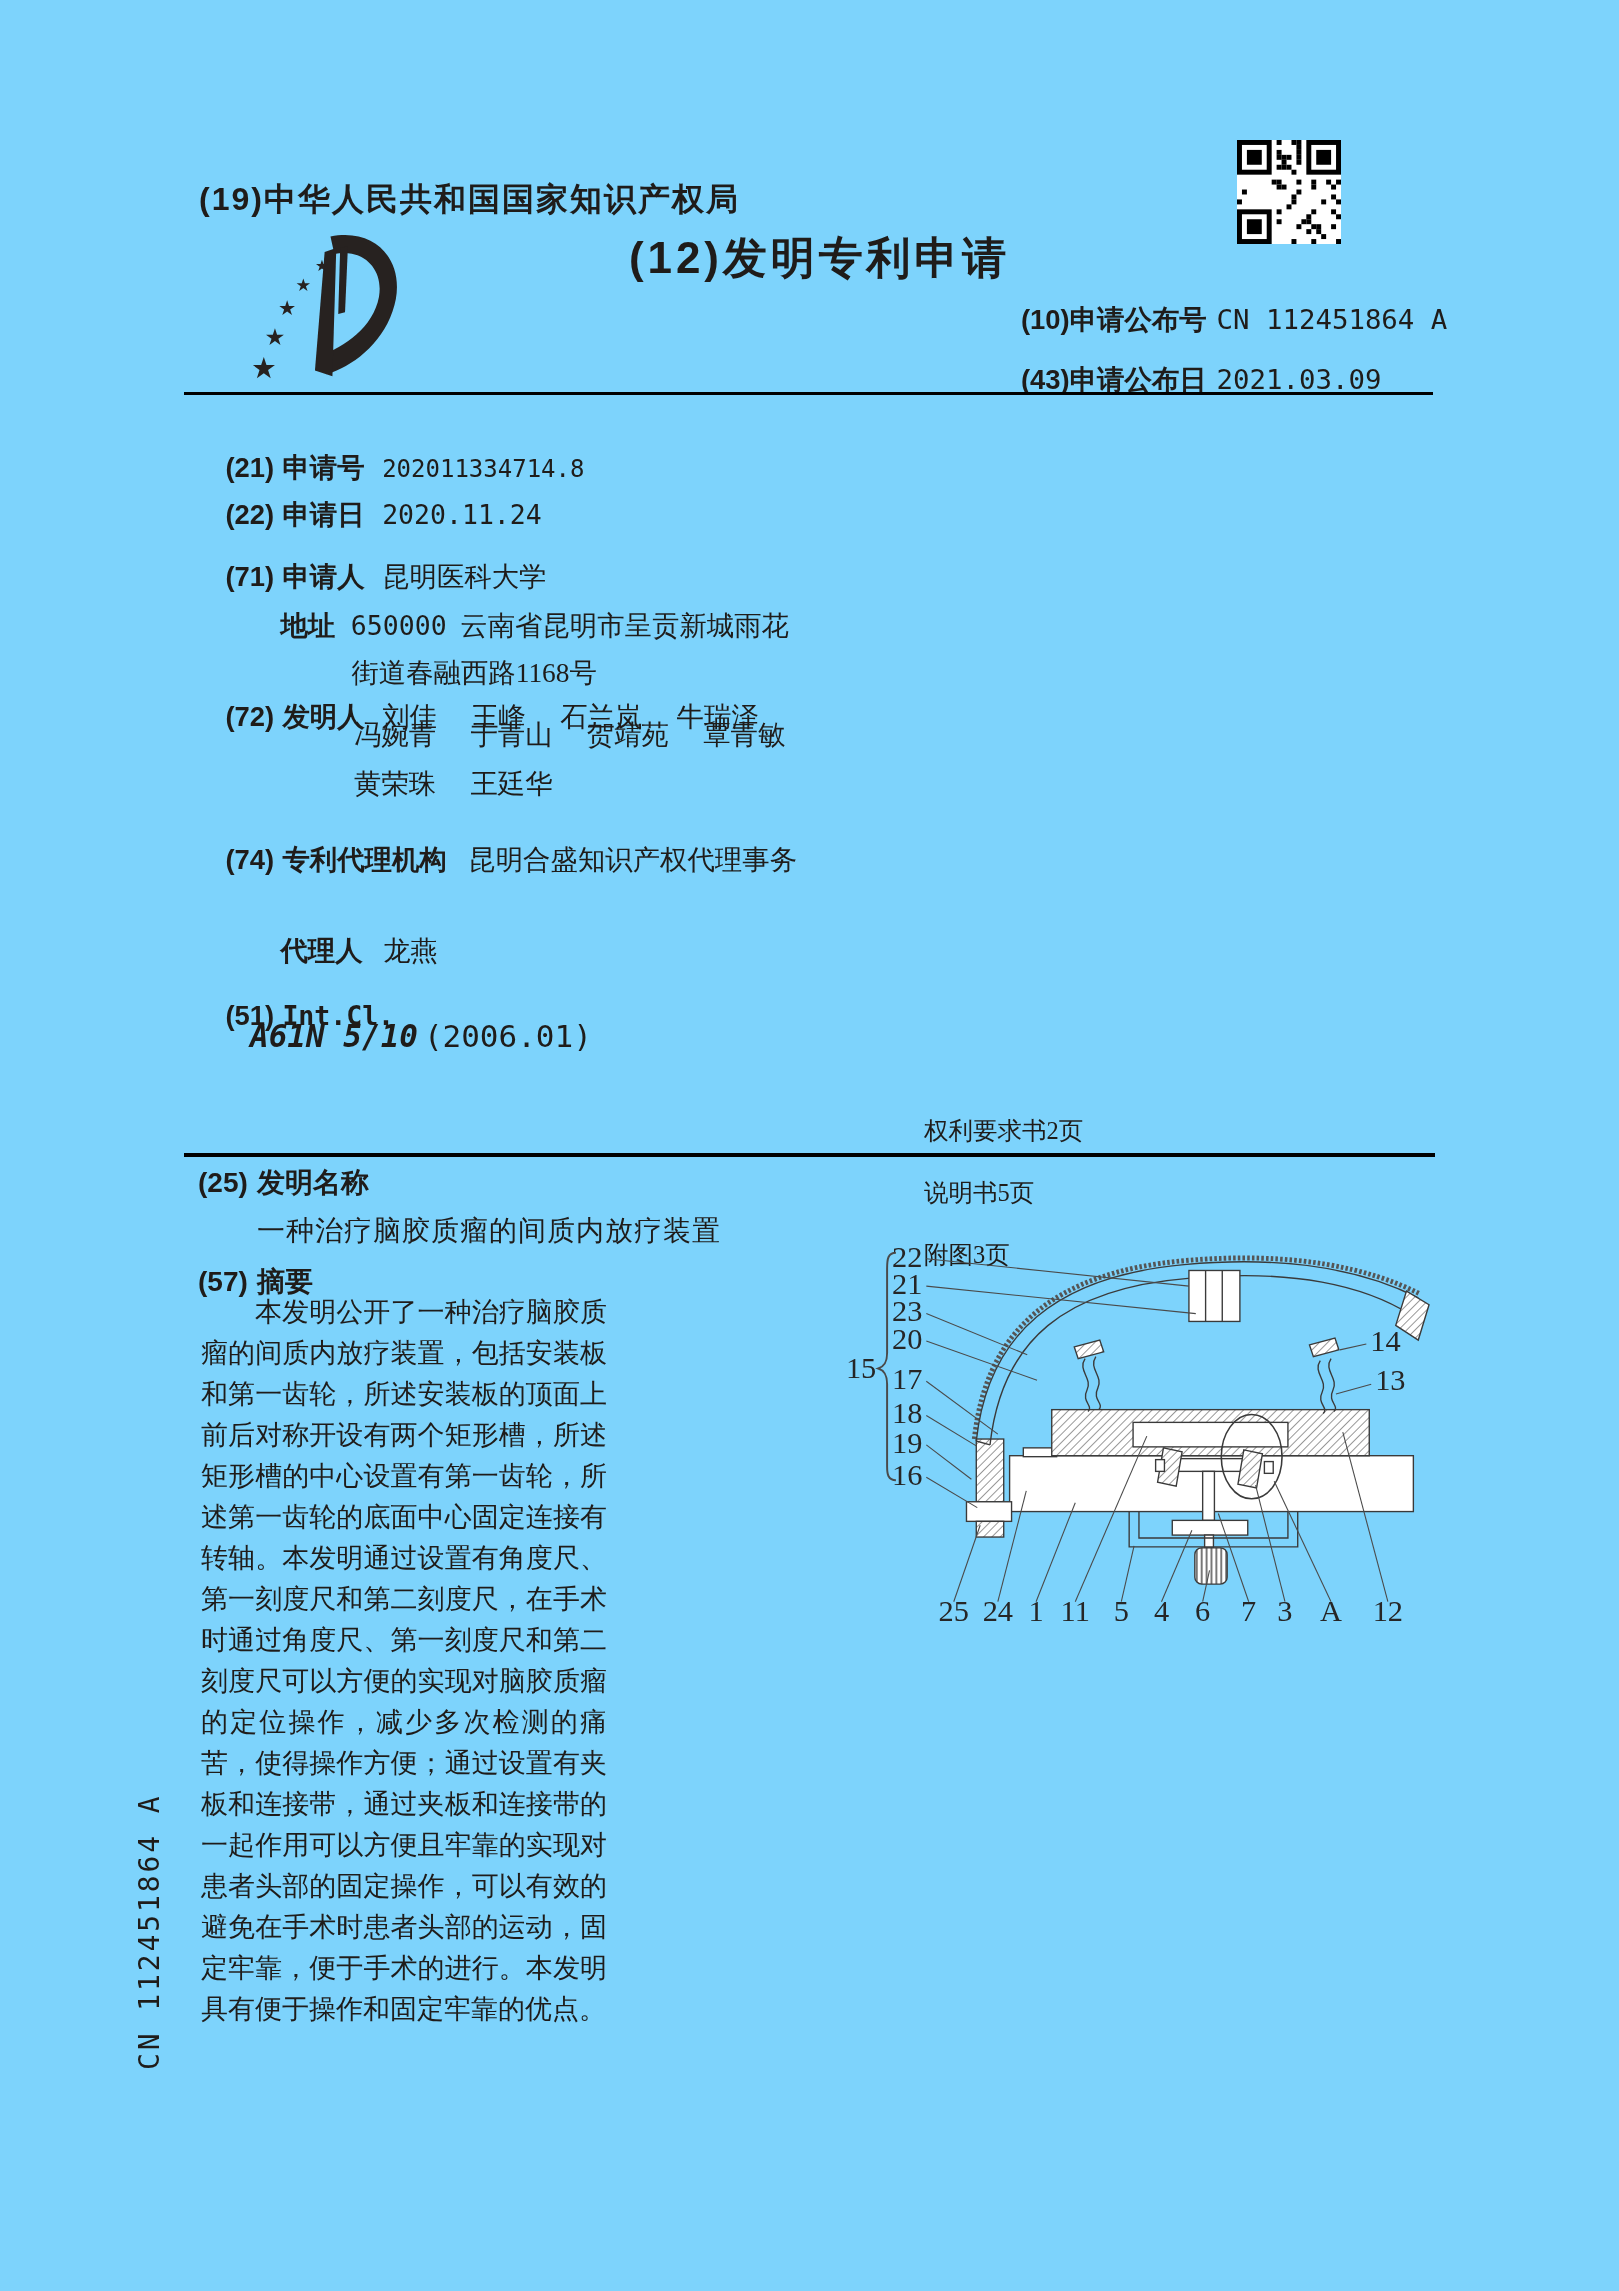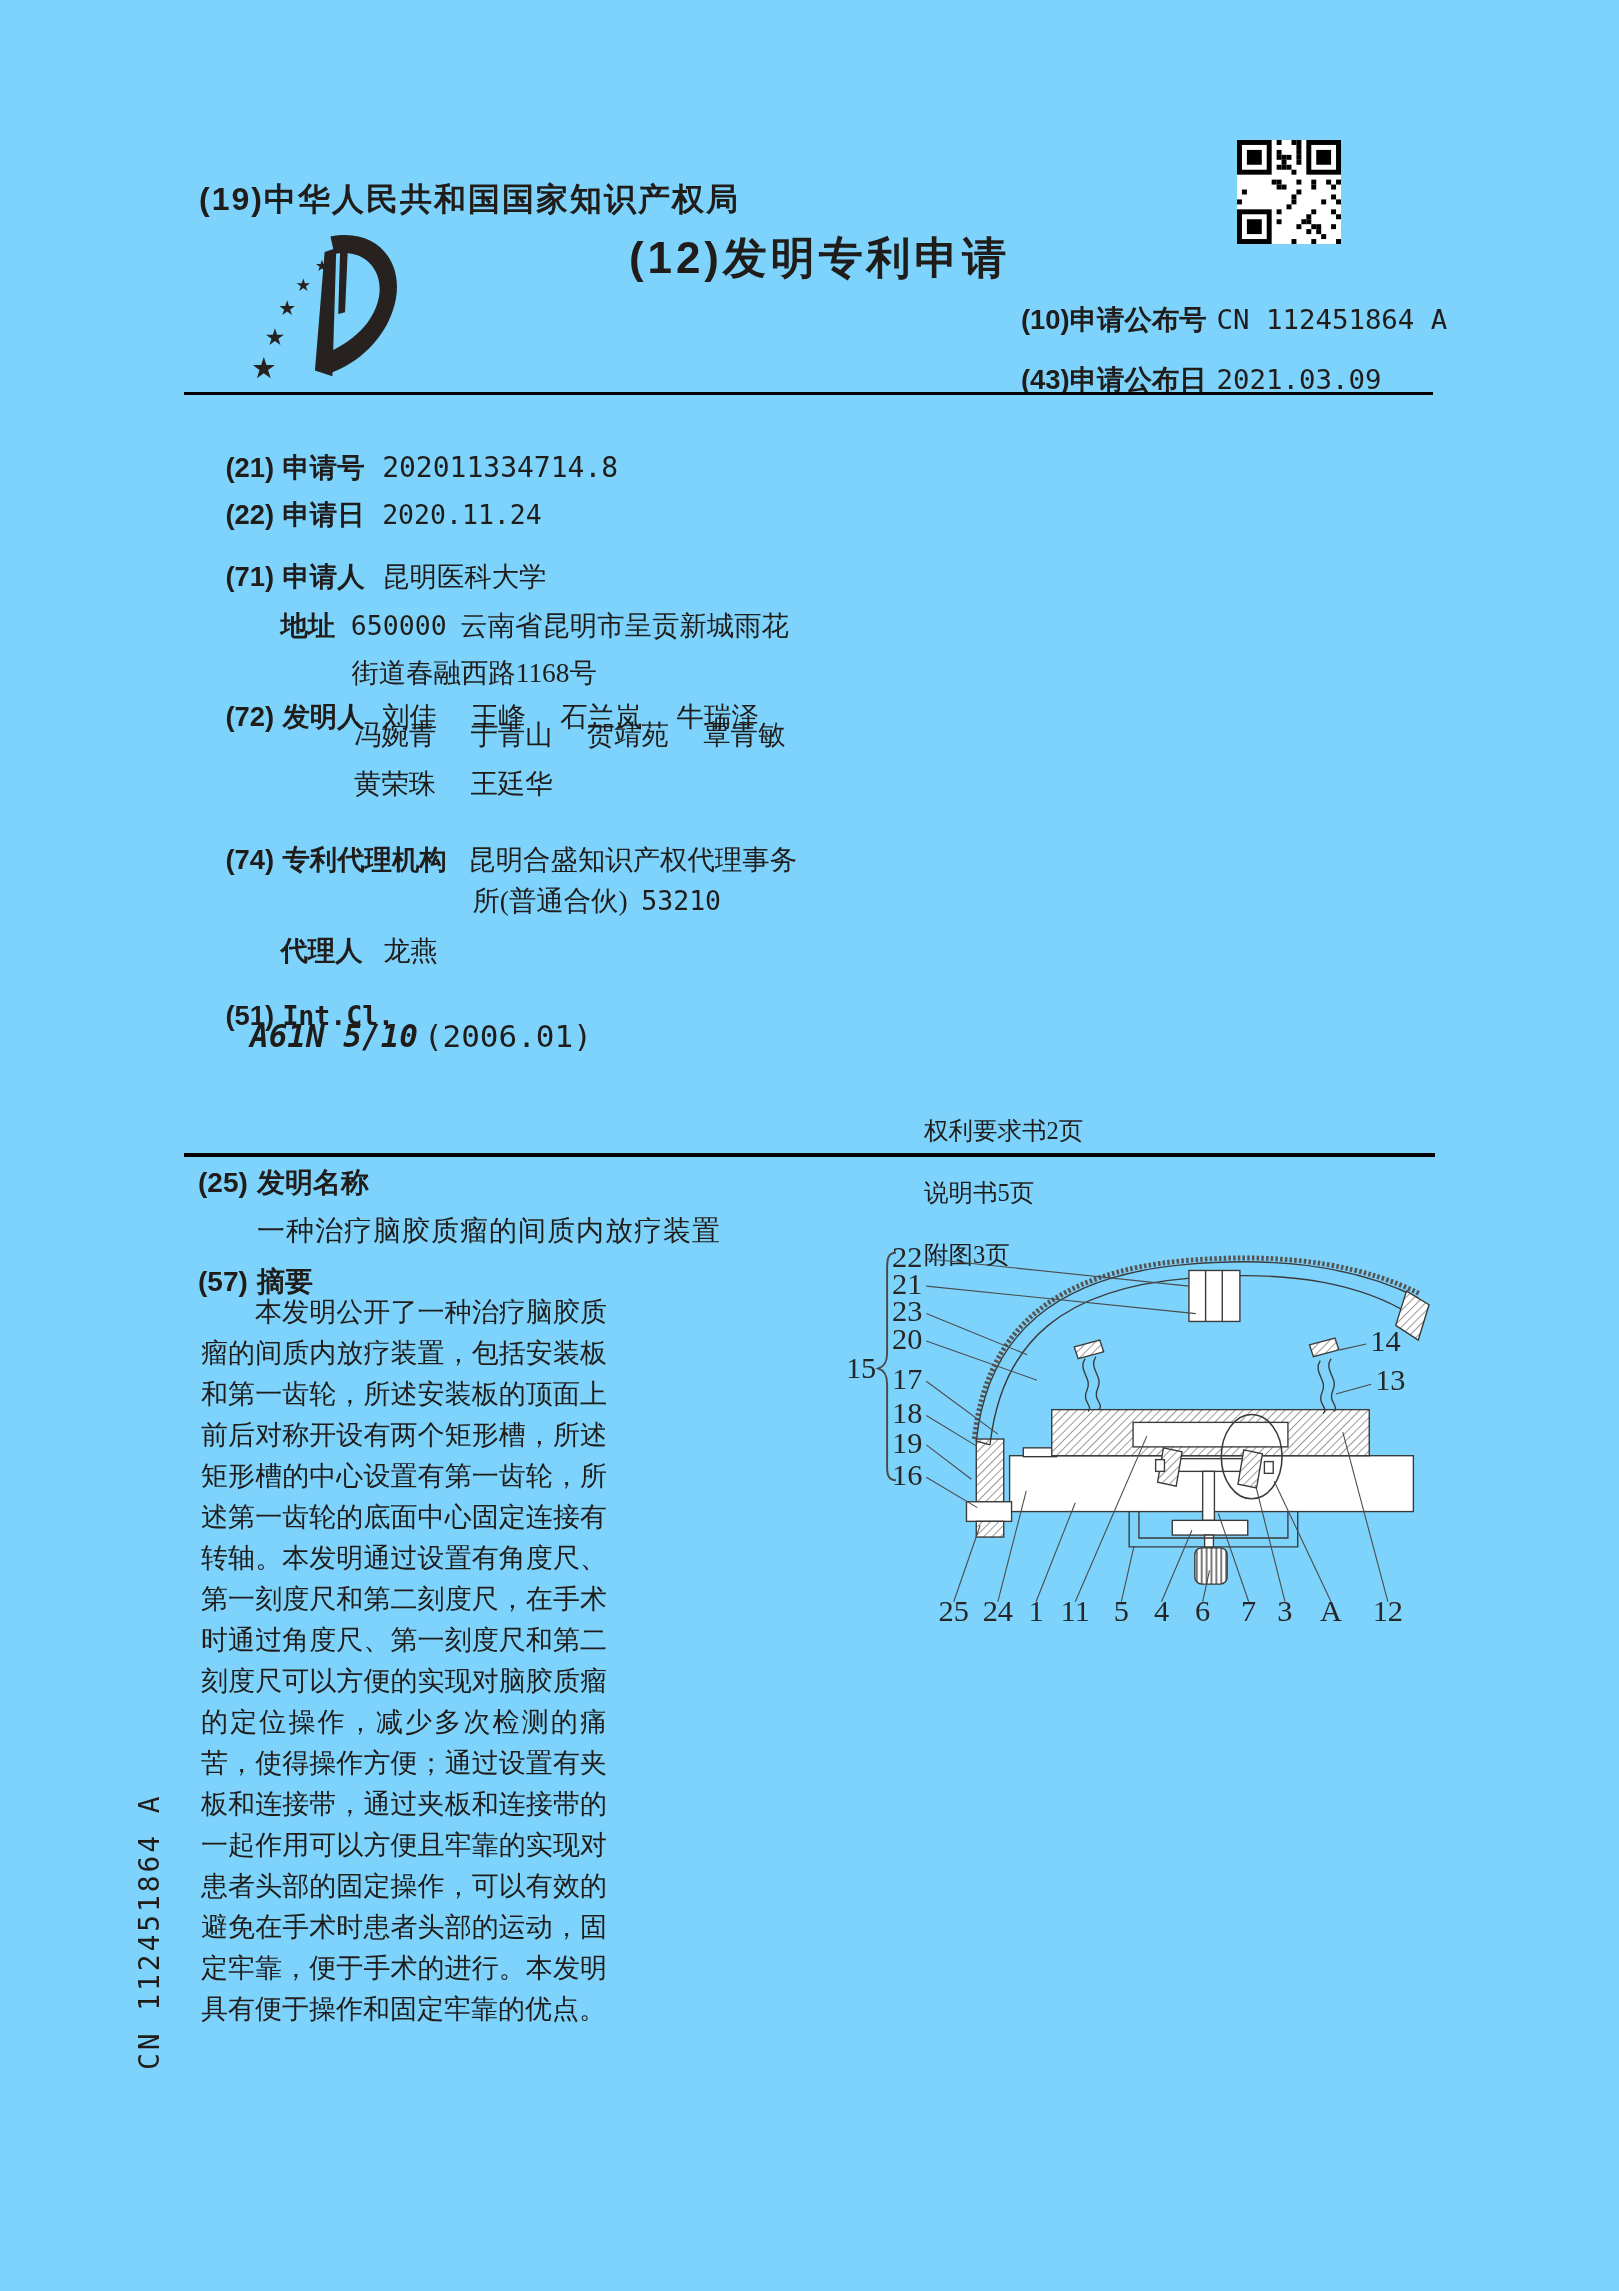--- a/index.html
+++ b/index.html
@@ -123,21 +123,21 @@
   <div class="abs pubrow" style="left:1021px;top:302px;">
     <span class="b">(10)申请公布号</span><span class="val mono">CN 112451864 A</span>
   </div>
   <div class="abs pubrow" style="left:1021px;top:362px;">
     <span class="b">(43)申请公布日</span><span class="val mono">2021.03.09</span>
   </div>
 
   <div class="abs rule" style="left:184px;top:392px;width:1249px;height:2.9px;"></div>
 
   <div class="abs fieldline" style="left:198px;top:419px;">
-    <span class="tag">(21)</span><span class="lbl">申请号</span><span class="val mono" style="font-size:28px;">202011334714.8</span>
+    <span class="tag">(21)</span><span class="lbl">申请号</span><span class="val mono" style="font-size:24px;">202011334714.8</span>
   </div>
 
   <div class="abs fieldline" style="left:198px;top:466px;">
     <span class="tag">(22)</span><span class="lbl">申请日</span><span class="val mono" style="font-size:26.5px;">2020.11.24</span>
   </div>
 
   <div class="abs fieldline" style="left:198px;top:528px;">
     <span class="tag">(71)</span><span class="lbl">申请人</span><span class="val">昆明医科大学</span>
   </div>
   <div class="abs fieldline" style="left:253px;top:577px;">
@@ -148,23 +148,20 @@
   </div>
 
   <div class="abs fieldline" style="left:198px;top:668px;">
     <span class="tag">(72)</span><span class="lbl">发明人</span><span class="val names">刘佳　 王峰　 石兰岚　 牛瑞泽</span>
   </div>
   <div class="abs names" style="left:354px;top:717px;">冯婉青　 于青山　 贺靖苑　 覃青敏</div>
   <div class="abs names" style="left:354px;top:766px;">黄荣珠　 王廷华</div>
 
   <div class="abs fieldline" style="left:198px;top:811px;">
     <span class="tag">(74)</span><span class="lbl">专利代理机构</span><span class="val" style="margin-left:21.6px;">昆明合盛知识产权代理事务</span>
-  </div>
-  <div class="abs fieldline" style="left:445px;top:852px;">
-    <span>所(普通合伙)</span><span class="mono" style="font-size:26.5px;margin-left:13.7px;">53210</span>
   </div>
   <div class="abs fieldline" style="left:253px;top:902px;">
     <span class="lbl">代理人</span><span class="val" style="margin-left:20.6px;">龙燕</span>
   </div>
 
   <div class="abs fieldline" style="left:198px;top:969px;">
     <span class="tag">(51)</span><span class="mono b" style="font-size:26.5px;">Int.Cl.</span>
   </div>
   <div class="abs" style="left:250px;top:1018px;font-size:31px;">
     <span class="mono" style="font-style:italic;font-weight:700;">A61N 5/10</span><span class="mono" style="margin-left:5.9px;">(2006.01)</span>

